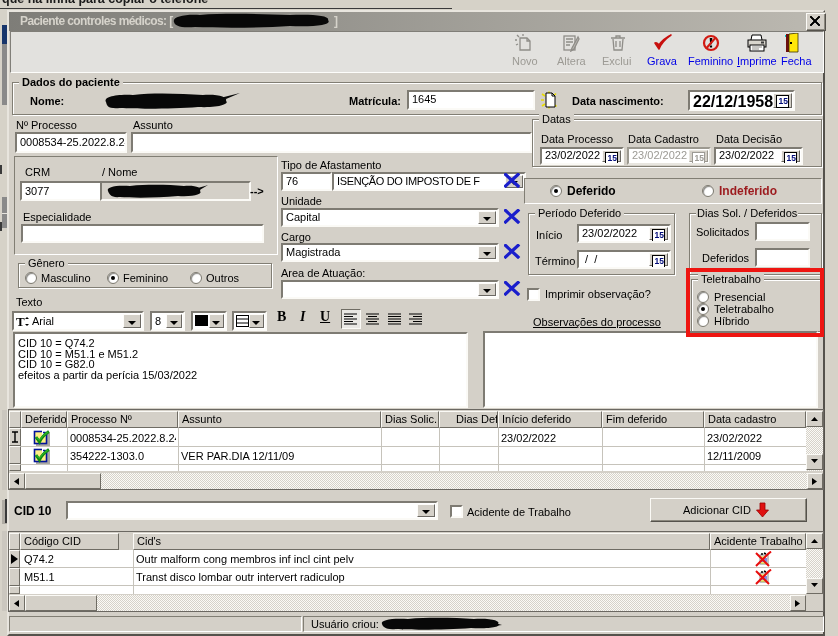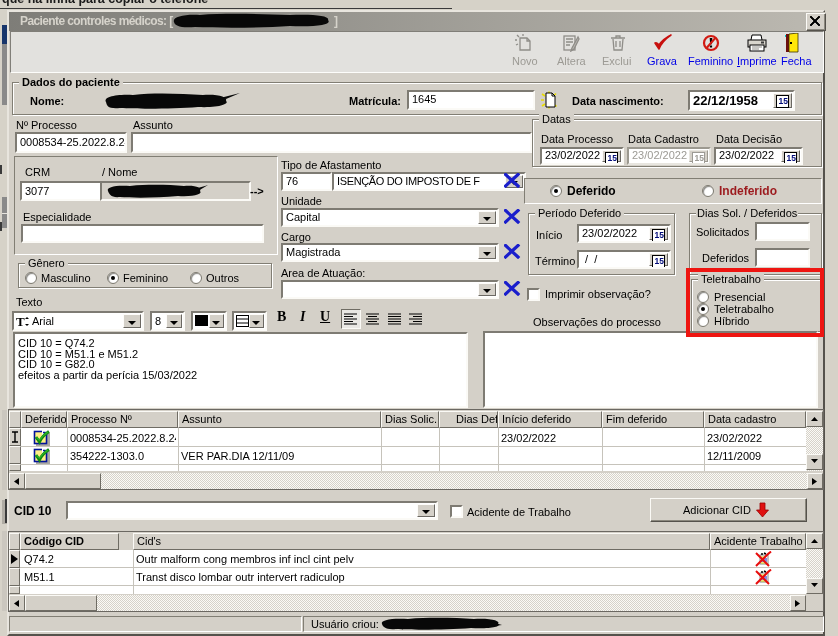--- a/index.html
+++ b/index.html
@@ -136,21 +136,21 @@
   </div>
 <svg class="ab" style="left:540px;top:91px;" width="18" height="18" viewBox="0 0 18 18">
   <g stroke="#E8DC00" stroke-width="1.6">
     <path d="M2 3 L5 5 M1 9 L4 9 M2 15 L5 13 M9 0.5 L9 2.5 M9 17.5 L9 15.5 M16 2.5 L14.5 4 M16.5 15.5 L15 14"></path>
   </g>
   <path d="M6 2 L12 2 L15 5 L15 16 L6 16 Z" fill="#fff" stroke="#000" stroke-width="1"></path>
   <path d="M12 2 L12 5 L15 5" fill="none" stroke="#000" stroke-width="1"></path>
 </svg>
 <div class="lbl b" style="left:572px;top:95px;">Data nascimento:</div>
 <div class="ed" style="left:688px;top:90px;width:103px;height:17px;">
-  <span class="tx b" style="font-size:13px;top:1px;">22/12/1958</span>
+  <span class="tx b" style="font-size:16px;top:1px;">22/12/1958</span>
   <span class="btn15">
       <span class="ic15">15</span>
     </span>
 </div>
 
 <div class="lbl" style="left:16px;top:119px;">Nº Processo</div>
 <div class="ed" style="left:15px;top:132px;width:108px;height:17px;">
     <span class="tx">0008534-25.2022.8.24</span>
   </div>
 <div class="lbl" style="left:133px;top:119px;">Assunto</div>
@@ -345,21 +345,21 @@
   <path d="M0 1 L13 1 M4 3.5 L13 3.5 M0 6 L13 6 M4 8.5 L13 8.5 M0 11 L13 11" stroke="#000" stroke-width="1.2"></path>
 </svg>
 
 <div class="ed" style="left:13px;top:332px;width:451px;height:72px;">
   <div style="position:absolute;left:3px;top:4px;font-size:11px;line-height:10.5px;white-space:pre;">CID 10 = Q74.2
 CID 10 = M51.1 e M51.2
 CID 10 = G82.0
 efeitos a partir da perícia 15/03/2022</div>
 </div>
 
-<div class="lbl" style="left:533px;top:316px;">Observações do processo</div>
+<div class="lbl" style="left:533px;top:316px;text-decoration:underline;">Observações do processo</div>
 <div class="ed" style="left:483px;top:331px;width:331px;height:73px;"></div>
 
 <div class="ab" style="left:8px;top:409px;width:816px;height:81px;border:1px solid #6B6862;box-sizing:border-box;background:#D4D0C8;"></div>
 <div class="ab" style="left:21px;top:428px;width:785px;height:43px;background:#fff;"></div>
 
 <div class="hcell" style="left:9px;top:411px;width:12px;height:17px;"></div>
 <div class="hcell" style="left:21px;top:411px;width:46px;height:17px;">Deferido</div>
 <div class="hcell" style="left:67px;top:411px;width:111px;height:17px;">Processo Nº</div>
 <div class="hcell" style="left:178px;top:411px;width:203px;height:17px;">Assunto</div>
 <div class="hcell" style="left:381px;top:411px;width:58px;height:17px;">Dias Solic.</div>
@@ -440,21 +440,21 @@
 <div class="ab" style="left:650px;top:498px;width:157px;height:24px;background:#D4D0C8;
   border:1px solid;border-color:#FBFAF6 #55524C #55524C #FBFAF6;box-shadow:inset -1px -1px 0 #8B887E;box-sizing:border-box;"></div>
 <div class="lbl" style="left:683px;top:504px;">Adicionar CID</div>
 <svg class="ab" style="left:756px;top:502px;" width="13" height="16" viewBox="0 0 13 16">
   <path d="M4 1 L9 1 L9 8 L12.5 8 L6.5 15 L0.5 8 L4 8 Z" fill="#E01010" stroke="#900" stroke-width="0.8"></path>
 </svg>
 
 <div class="ab" style="left:8px;top:531px;width:816px;height:81px;border:1px solid #6B6862;box-sizing:border-box;background:#D4D0C8;"></div>
 <div class="ab" style="left:20px;top:550px;width:786px;height:44px;background:#fff;"></div>
 <div class="hcell" style="left:9px;top:533px;width:11px;height:17px;"></div>
-<div class="hcell" style="left:20px;top:533px;width:99px;height:17px;font-weight:bold;">Código CID</div>
+<div class="hcell" style="left:20px;top:533px;width:99px;height:17px;">Código CID</div>
 <div class="hcell" style="left:133px;top:533px;width:577px;height:17px;">Cid's</div>
 <div class="hcell" style="left:710px;top:533px;width:96px;height:17px;">Acidente Trabalho</div>
 <div class="hcell" style="left:9px;top:550px;width:11px;height:18px;"></div>
 <div class="hcell" style="left:9px;top:568px;width:11px;height:18px;"></div>
 <div class="hcell" style="left:9px;top:586px;width:11px;height:8px;"></div>
 <svg class="ab" style="left:11px;top:554px;" width="7" height="10" viewBox="0 0 7 10">
     <path d="M0 0 L7 5 L0 10 Z" fill="#000"></path>
   </svg>
 <div class="vline" style="left:133px;top:550px;height:44px;"></div>
 <div class="vline" style="left:710px;top:550px;height:44px;"></div>

